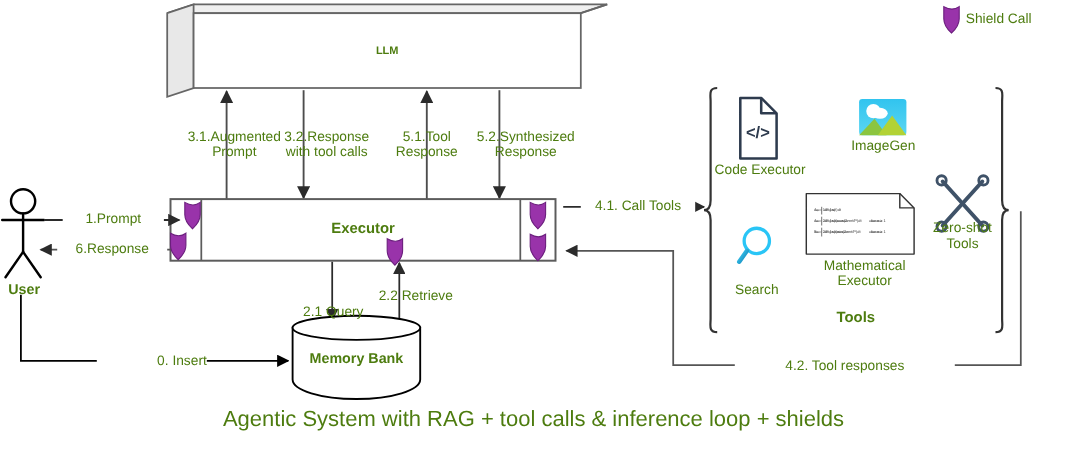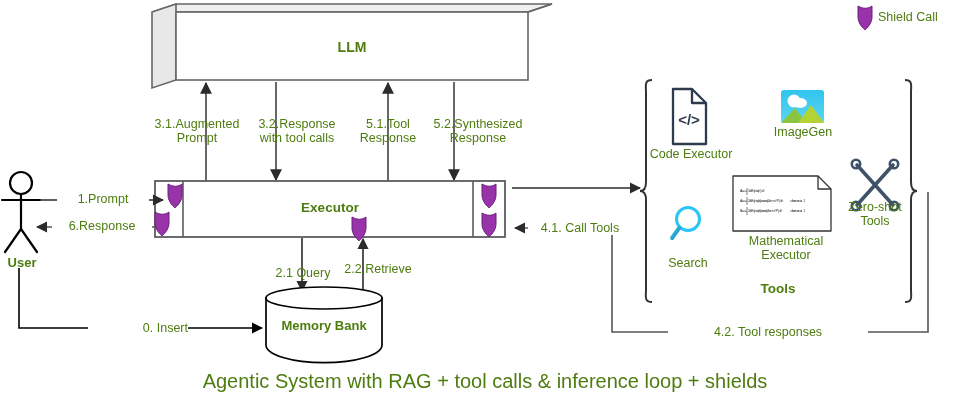--- a/index.html
+++ b/index.html
@@ -137,48 +137,48 @@
   <g fill="#9933AA" stroke="#6b1f7d" stroke-width="1">
     <path d="M168,184 C173,187 178,187 182,184 L182,195 C182,202 176,207 175,208 C174,207 168,202 168,195 Z"></path>
     <path d="M155,212 C160,215 165,215 169,212 L169,223 C169,230 163,235 162,236 C161,235 155,230 155,223 Z"></path>
     <path d="M352,217 C357,220 362,220 366,217 L366,228 C366,235 360,240 359,241 C358,240 352,235 352,228 Z"></path>
     <path d="M482,184 C487,187 492,187 496,184 L496,195 C496,202 490,207 489,208 C488,207 482,202 482,195 Z"></path>
     <path d="M482,213 C487,216 492,216 496,213 L496,224 C496,231 490,236 489,237 C488,236 482,231 482,224 Z"></path>
     <path d="M858,6 C863,9 868,9 872,6 L872,17 C872,24 866,29 865,30 C864,29 858,24 858,17 Z"></path>
   </g>
 </svg>
 
-<div class="abs lbl bold" style="left:276px;top:40px;width:152px;font-size:14px;">LLM</div>
+<div class="abs lbl bold" style="left:276px;top:40px;width:152px;font-size:10px;">LLM</div>
 
 <div class="abs lbl bold" style="left:254px;top:201px;width:152px;font-size:13.5px;">Executor</div>
 
 <div class="abs lbl bold" style="left:264px;top:319px;width:120px;font-size:13px;">Memory Bank</div>
 
 <div class="abs lbl bold" style="left:0px;top:256px;width:44px;font-size:13px;">User</div>
 
 <div class="abs lbl bold" style="left:718px;top:282px;width:120px;font-size:13.5px;">Tools</div>
 
-<div class="abs lbl" style="left:132px;top:117px;width:130px;">3.1.Augmented
+<div class="abs lbl" style="left:148px;top:117px;width:130px;">3.1.Augmented
 Prompt</div>
 <div class="abs lbl" style="left:232px;top:117px;width:130px;">3.2.Response
 with tool calls</div>
 <div class="abs lbl" style="left:338px;top:117px;width:100px;">5.1.Tool
 Response</div>
 <div class="abs lbl" style="left:418px;top:117px;width:120px;">5.2.Synthesized
 Response</div>
 
 <div class="abs lbl" style="left:57px;top:192px;width:92px;background:#fff;">1.Prompt</div>
 <div class="abs lbl" style="left:52px;top:219px;width:100px;background:#fff;">6.Response</div>
 
-<div class="abs lbl" style="left:258px;top:266px;width:90px;">2.1 Query</div>
+<div class="abs lbl" style="left:258px;top:276px;width:90px;">2.1 Query</div>
 <div class="abs lbl" style="left:330px;top:262px;width:96px;">2.2 Retrieve</div>
 
 <div class="abs lbl" style="left:88px;top:321px;width:100px;background:#fff;text-align:right;">0. Insert</div>
 
-<div class="abs lbl" style="left:528px;top:180px;width:104px;background:#fff;margin-top:41px;">4.1. Call Tools</div>
+<div class="abs lbl" style="left:528px;top:180px;width:104px;background:#fff;">4.1. Call Tools</div>
 <div class="abs lbl" style="left:668px;top:325px;width:200px;background:#fff;">4.2. Tool responses</div>
 
 <div class="abs lbl" style="left:648px;top:147px;width:86px;">Code Executor</div>
 <div class="abs lbl" style="left:762px;top:125px;width:82px;">ImageGen</div>
 <div class="abs lbl" style="left:652px;top:256px;width:72px;">Search</div>
 <div class="abs lbl" style="left:740px;top:234px;width:92px;">Mathematical
 Executor</div>
 <div class="abs lbl" style="left:840px;top:200px;width:70px;">Zero-shot
 Tools</div>
 

